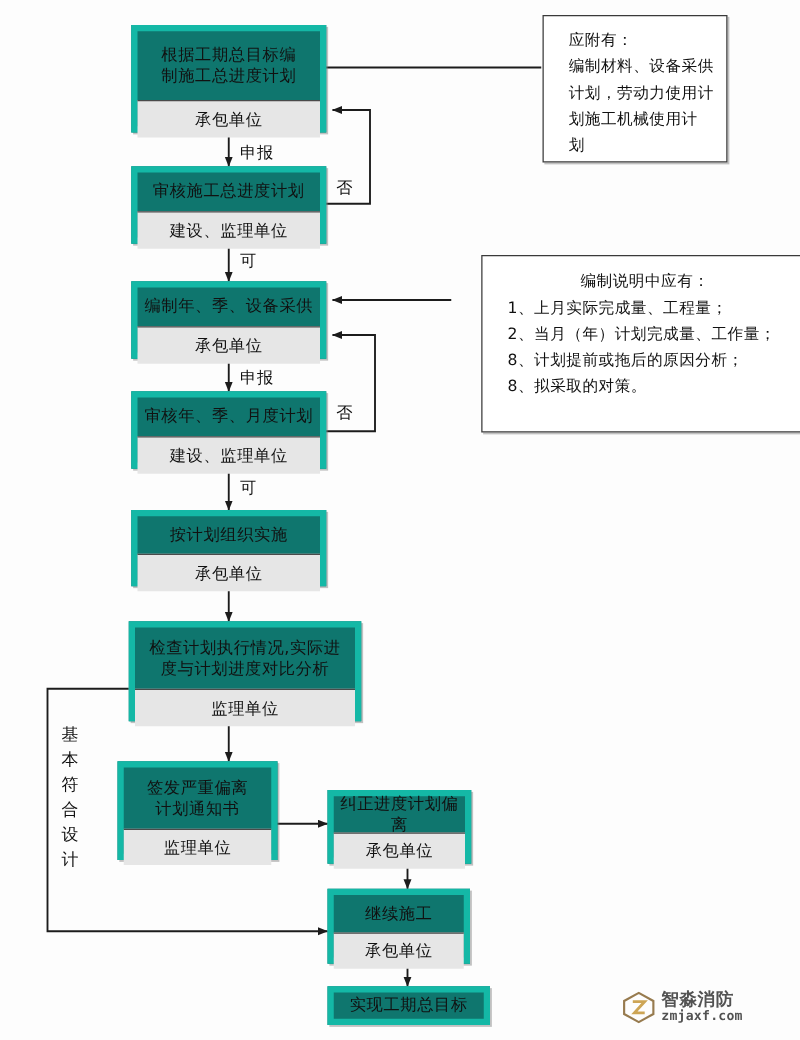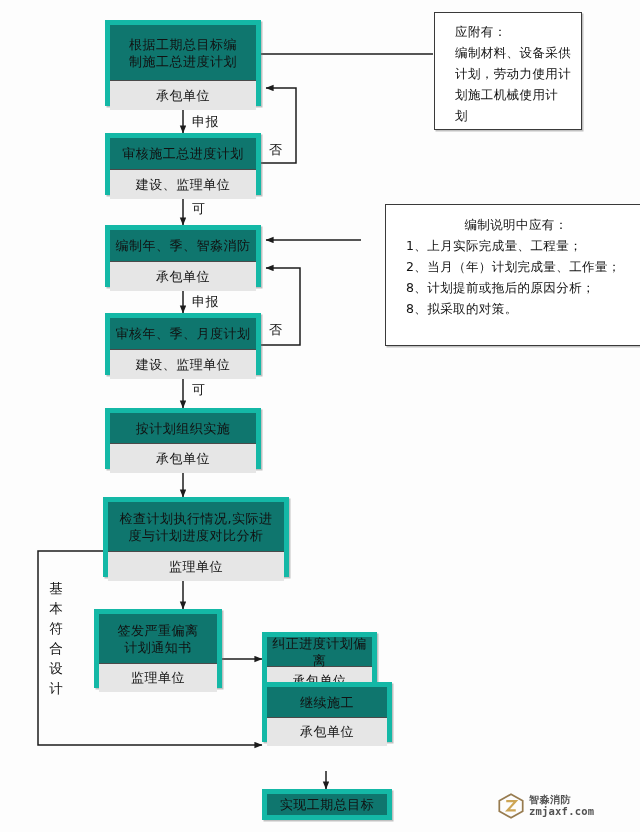--- a/index.html
+++ b/index.html
@@ -93,21 +93,21 @@
   .watermark {
     position: absolute;
     display: flex;
     align-items: center;
     gap: 5px;
     opacity: 0.88;
   }
   .wm-mark { width: 26px; height: 26px; }
   .wm-text { display: flex; flex-direction: column; line-height: 1.05; }
   .wm-cn {
-    font-size: 10px; font-weight: bold; color: #3b3b3b;
+    font-size: 14px; font-weight: bold; color: #3b3b3b;
     letter-spacing: 0.5px;
   }
   .wm-url {
     font-size: 10.5px; font-weight: bold; color: #3b3b3b;
     font-family: "DejaVu Sans Mono", "Liberation Mono", monospace;
     letter-spacing: 0.2px;
   }
 </style>
 </head>
 <body>
@@ -159,21 +159,21 @@
     </div>
     <div class="actor" style="height:30px;">承包单位</div>
   </div>
 
   <div class="node" style="left:105px; top:133px; width:156px; height:62px;">
     <div class="title" style="height:31px;">审核施工总进度计划</div>
     <div class="actor" style="height:30px;">建设、监理单位</div>
   </div>
 
   <div class="node" style="left:105px; top:225px; width:156px; height:62px;">
-    <div class="title" style="height:31px;">编制年、季、智淼消防</div>
+    <div class="title" style="height:31px;">编制年、季、设备采供</div>
     <div class="actor" style="height:30px;">承包单位</div>
   </div>
 
   <div class="node" style="left:105px; top:313px; width:156px; height:62px;">
     <div class="title" style="height:31px;">审核年、季、月度计划</div>
     <div class="actor" style="height:30px;">建设、监理单位</div>
   </div>
 
   <div class="node" style="left:105px; top:408px; width:156px; height:61px;">
     <div class="title" style="height:30px;">按计划组织实施</div>
@@ -194,21 +194,21 @@
       <span>计划通知书</span>
     </div>
     <div class="actor" style="height:29px;">监理单位</div>
   </div>
 
   <div class="node" style="left:262px; top:632px; width:115px; height:59px;">
     <div class="title" style="height:29px;">纠正进度计划偏离</div>
     <div class="actor" style="height:29px;">承包单位</div>
   </div>
 
-  <div class="node" style="left:262px; top:682px; width:130px; height:60px;">
+  <div class="node" style="left:262px; top:711px; width:114px; height:60px;">
     <div class="title" style="height:30px;">继续施工</div>
     <div class="actor" style="height:29px;">承包单位</div>
   </div>
 
   <div class="node single" style="left:262px; top:789px; width:130px; height:31px;">
     <div class="title">实现工期总目标</div>
   </div>
 
   <div class="note" style="left:410px; top:12px; width:148px; height:118px;">
     <span class="note-head">应附有：</span>

